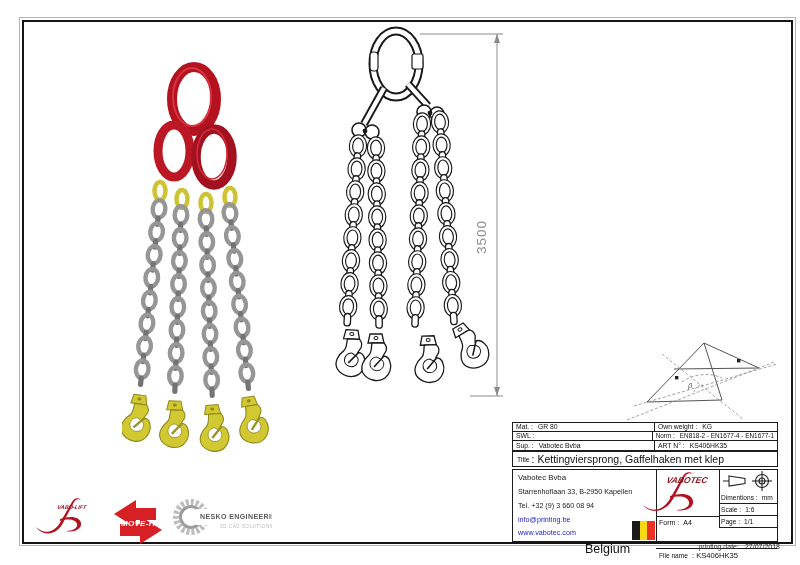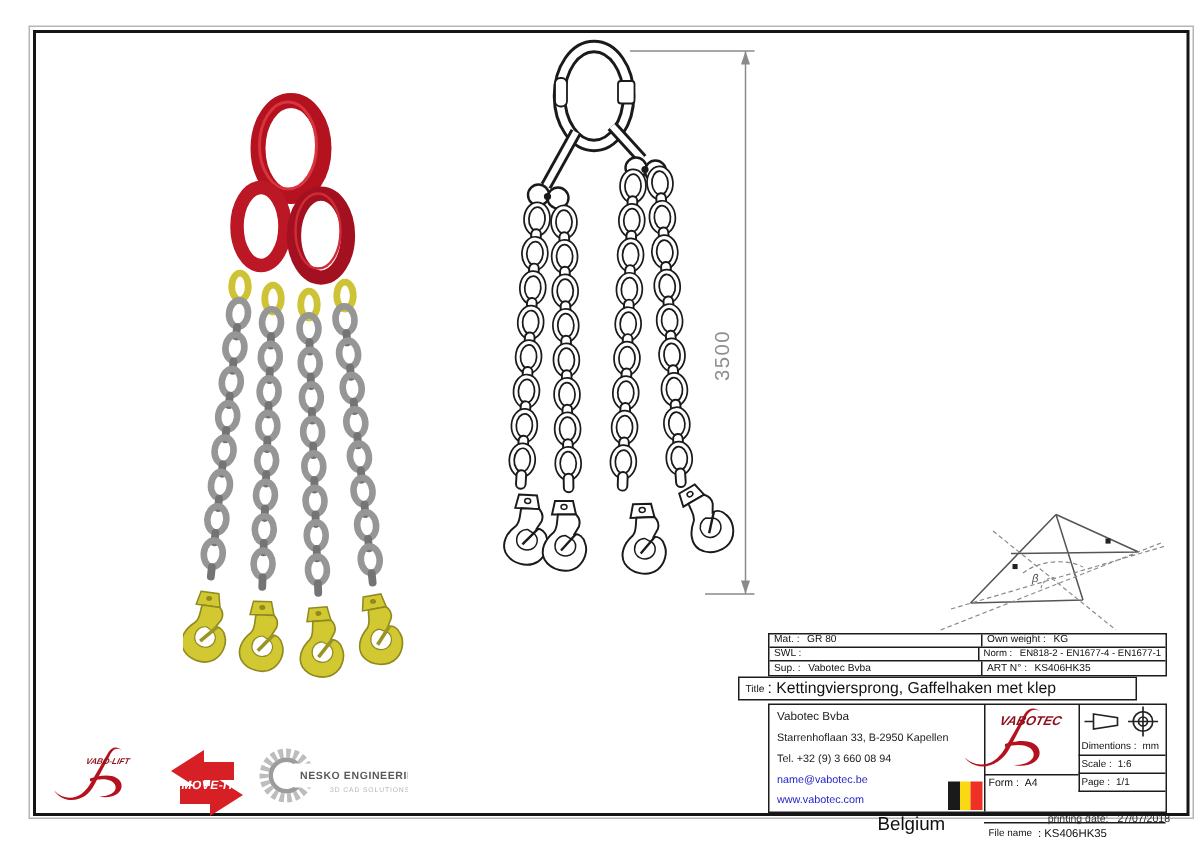--- a/index.html
+++ b/index.html
@@ -10,21 +10,21 @@
   #frame-inner{left:22px;top:20px;width:767px;height:520px;border:2px solid #151515;}
   
   #spec-table{left:512px;top:422px;width:264px;height:27px;border:1px solid #1c1c1c;background:#fff;}
   .spec-row{height:9px;display:flex;box-sizing:border-box;}
   .spec-row.bb{border-bottom:1px solid #1c1c1c;}
   .spec-cell-l{width:142px;border-right:1px solid #1c1c1c;box-sizing:border-box;}
   .spec-cell-r{flex:1;}
   .kv{display:flex;align-items:center;height:100%;padding:0 3px;font-size:6.8px;line-height:8px;color:#111;white-space:nowrap;}
   .kv .lab{margin-right:5px;}
   
-  #title-bar{left:492px;top:451px;width:264px;height:14px;border:1px solid #1c1c1c;display:flex;align-items:center;background:#fff;}
+  #title-bar{left:512px;top:451px;width:264px;height:14px;border:1px solid #1c1c1c;display:flex;align-items:center;background:#fff;}
   .title-label{font-size:6.8px;margin:0 2px 0 4px;color:#111;}
   .title-value{font-size:10.5px;color:#111;white-space:nowrap;}
   
   #bottom-block{left:512px;top:469px;width:264px;height:71px;border:1px solid #1c1c1c;background:#fff;}
   #bottom-block .vline{position:absolute;top:0;bottom:0;border-left:1px solid #1c1c1c;}
   .company-line{position:absolute;left:5px;white-space:nowrap;color:#222;}
   .blue-link{color:#2323c8;text-decoration:none;}
   .belgium-word{position:absolute;left:72px;top:54px;font-size:12.5px;color:#111;margin-top:18px;}
   .flag{position:absolute;left:119px;top:51px;width:23px;height:19px;display:flex;}
   .flag div{flex:1;}
@@ -226,21 +226,21 @@
   <span class="title-value">: Kettingviersprong, Gaffelhaken met klep</span>
 </div>
 
 <div class="abs" id="bottom-block">
   <div class="vline" style="left:143px"></div>
   <div class="vline" style="left:206px;height:58px"></div>
 
   <div class="company-line" style="top:3px;font-size:7.8px">Vabotec Bvba</div>
   <div class="company-line" style="top:17px;font-size:7.2px">Starrenhoflaan 33, B-2950 Kapellen</div>
   <div class="company-line" style="top:31px;font-size:7.2px">Tel. +32 (9) 3 660 08 94</div>
-  <a class="company-line blue-link" style="top:45px;font-size:7.2px" href="#">name@vabotec.be</a>
+  <a class="company-line blue-link" style="top:45px;font-size:7.2px" href="#">info@printing.be</a>
   <a class="company-line blue-link" style="top:58px;font-size:7.2px" href="#">www.vabotec.com</a>
   <div class="belgium-word">Belgium</div>
   <div class="flag">
     <div style="background:#1a1a1a"></div>
     <div style="background:#f8d912"></div>
     <div style="background:#ee3124"></div>
   </div>
 
   <svg class="abs" style="left:127px;top:1px" width="80" height="45" viewBox="0 0 80 45">
     <path d="M3,34 C12,42 24,40 31,26 L43,5 C45,1 50,0 53,3 C49,1 46,3 44,7 L33,28 C26,41 11,44 3,34 Z" fill="#b5121f"></path>

